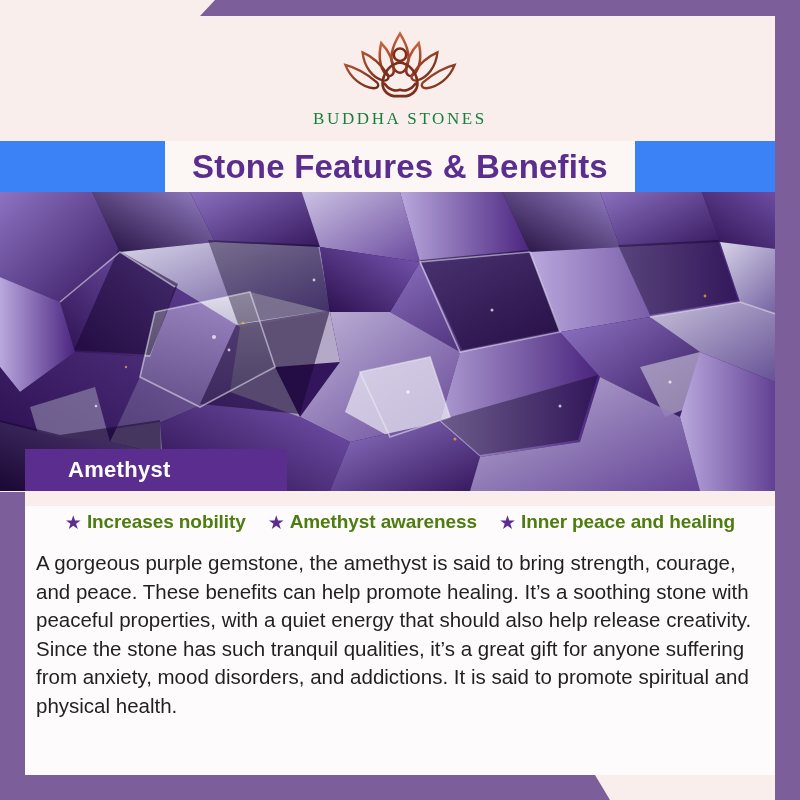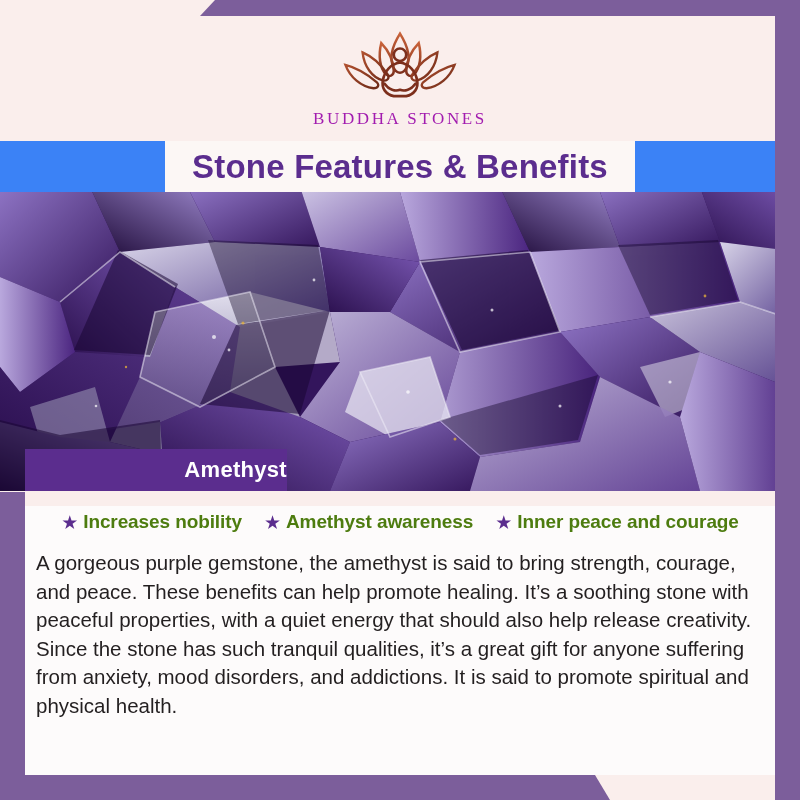--- a/index.html
+++ b/index.html
@@ -67,21 +67,21 @@
   .logo-mark {
     margin-top: 13px;
     width: 160px;
     height: 78px;
   }
   .logo-wordmark {
     margin-top: 2px;
     font-family: "Liberation Serif", serif;
     font-size: 17px;
     letter-spacing: 2.6px;
-    color: #a21caf;
+    color: #15803d;
     font-weight: 400;
   }
 
   
   .title-band {
     position: absolute;
     top: 141px; left: 0;
     width: 800px;
     height: 51px;
     background: #3b82f6;
@@ -122,21 +122,20 @@
   .stone-label {
     position: absolute;
     left: 25px;
     bottom: 0px;
     width: 262px;
     height: 42px;
     background: #5b2d8e;
     display: flex;
     align-items: center;
     z-index: 5;
-    justify-content: flex-end;
   }
   .stone-label span {
     margin-left: 43px;
     color: #ffffff;
     font-size: 22px;
     font-weight: bold;
     letter-spacing: 0.3px;
   }
 
   
@@ -365,20 +364,20 @@
       <div class="benefit">
         <span class="star">★</span>
         <span class="benefit-label">Increases nobility</span>
       </div>
       <div class="benefit">
         <span class="star">★</span>
         <span class="benefit-label">Amethyst awareness</span>
       </div>
       <div class="benefit">
         <span class="star">★</span>
-        <span class="benefit-label">Inner peace and courage</span>
+        <span class="benefit-label">Inner peace and healing</span>
       </div>
     </div>
 
     <div class="body-text">A gorgeous purple gemstone, the amethyst is said to bring strength, courage, and peace. These benefits can help promote healing. It’s a soothing stone with peaceful properties, with a quiet energy that should also help release creativity. Since the stone has such tranquil qualities, it’s a great gift for anyone suffering from anxiety, mood disorders, and addictions. It is said to promote spiritual and physical health.</div>
   </div>
 
 </div>
 
 </body></html>

